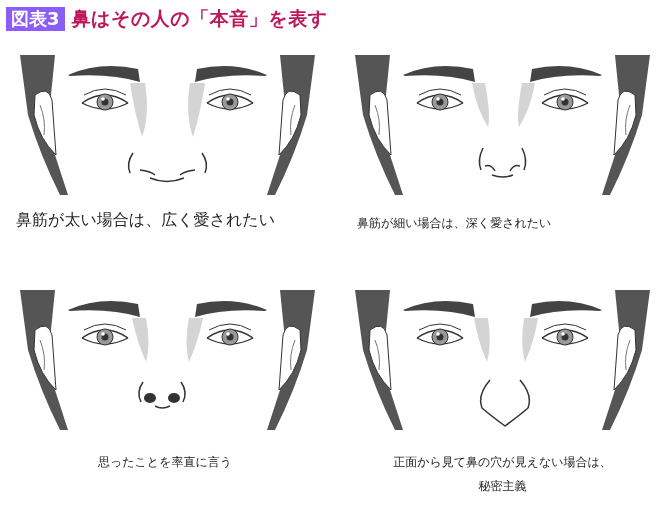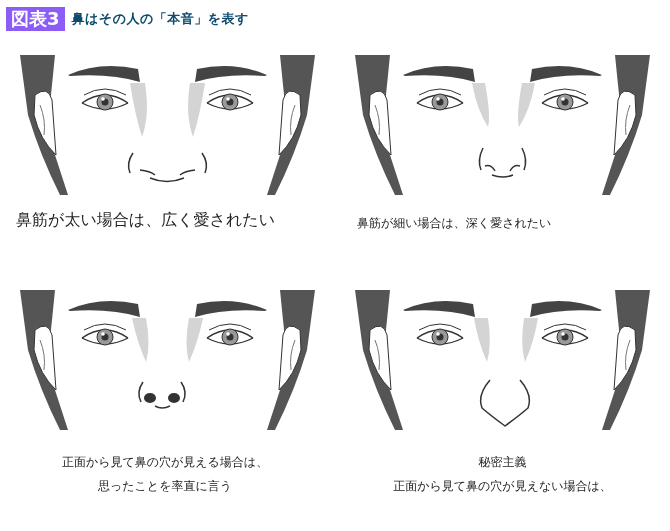--- a/index.html
+++ b/index.html
@@ -1,19 +1,19 @@
 <!DOCTYPE html>
 <html><head>
 <meta charset="utf-8">
 <style>
   html,body{margin:0;padding:0;background:#fff;}
   body{width:670px;height:531px;position:relative;overflow:hidden;font-family:"DejaVu Sans","Liberation Sans",sans-serif;color:#222;}
   .title-bar{position:absolute;left:6px;top:6px;height:26px;display:flex;align-items:center;}
   .badge{background:#8b5cf6;color:#fff;font-weight:bold;font-size:18px;line-height:22px;padding:1px 5px 1px 5px;letter-spacing:0px;}
-  .title{font-size:13px;font-weight:bold;margin-left:7px;color:#0c4a6e;letter-spacing:0.5px;}
+  .title{font-size:19px;font-weight:bold;margin-left:7px;color:#be185d;letter-spacing:0.5px;}
   .panel{position:absolute;width:335px;}
   .face{position:absolute;left:0;top:0;}
   .caption{position:absolute;font-size:12px;color:#222;white-space:nowrap;text-align:center;line-height:24px;}
 </style>
 </head>
 <body>
 
 <div class="title-bar">
   <span class="badge">図表3</span>
   <span class="title">鼻はその人の「本音」を表す</span>
@@ -95,31 +95,30 @@
     <path d="M203 38 L189 38 Q184 65 189 82 Q198 62 203 38 Z" fill="#d4d4d4"></path>
     <g stroke="#333" fill="none" stroke-width="1.5">
       <path d="M143 102 Q136 112 141 122"></path>
       <path d="M181 102 Q188 112 183 122"></path>
       <path d="M155 126 Q162 130 170 126"></path>
     </g>
     <ellipse cx="150" cy="118" rx="6" ry="5" fill="#333"></ellipse>
     <ellipse cx="174" cy="118" rx="6" ry="5" fill="#333"></ellipse>
   </svg>
   <div class="caption" style="left:10px;top:170px;width:310px;">
-    <div>正面から見て鼻の穴が見える場合は、</div>
     <div>思ったことを率直に言う</div>
   </div>
 </div>
 
 <div class="panel" style="left:335px;top:280px;height:250px;">
   <svg class="face" width="335" height="160">
     <use href="#face-base"></use>
     <path d="M139 38 L153 38 Q157 65 152 82 Q143 62 139 38 Z" fill="#d4d4d4"></path>
     <path d="M203 38 L189 38 Q185 65 190 82 Q199 62 203 38 Z" fill="#d4d4d4"></path>
     <g stroke="#333" fill="none" stroke-width="1.5">
       <path d="M155 100 Q142 115 147 128 Q155 135 170 146 Q185 135 193 128 Q198 115 185 100"></path>
     </g>
   </svg>
   <div class="caption" style="left:5px;top:170px;width:325px;">
+    <div>正面から見て鼻の穴が見えない場合は、</div>
     <div>秘密主義</div>
-    <div>正面から見て鼻の穴が見えない場合は、</div>
   </div>
 </div>
 
 </body></html>

